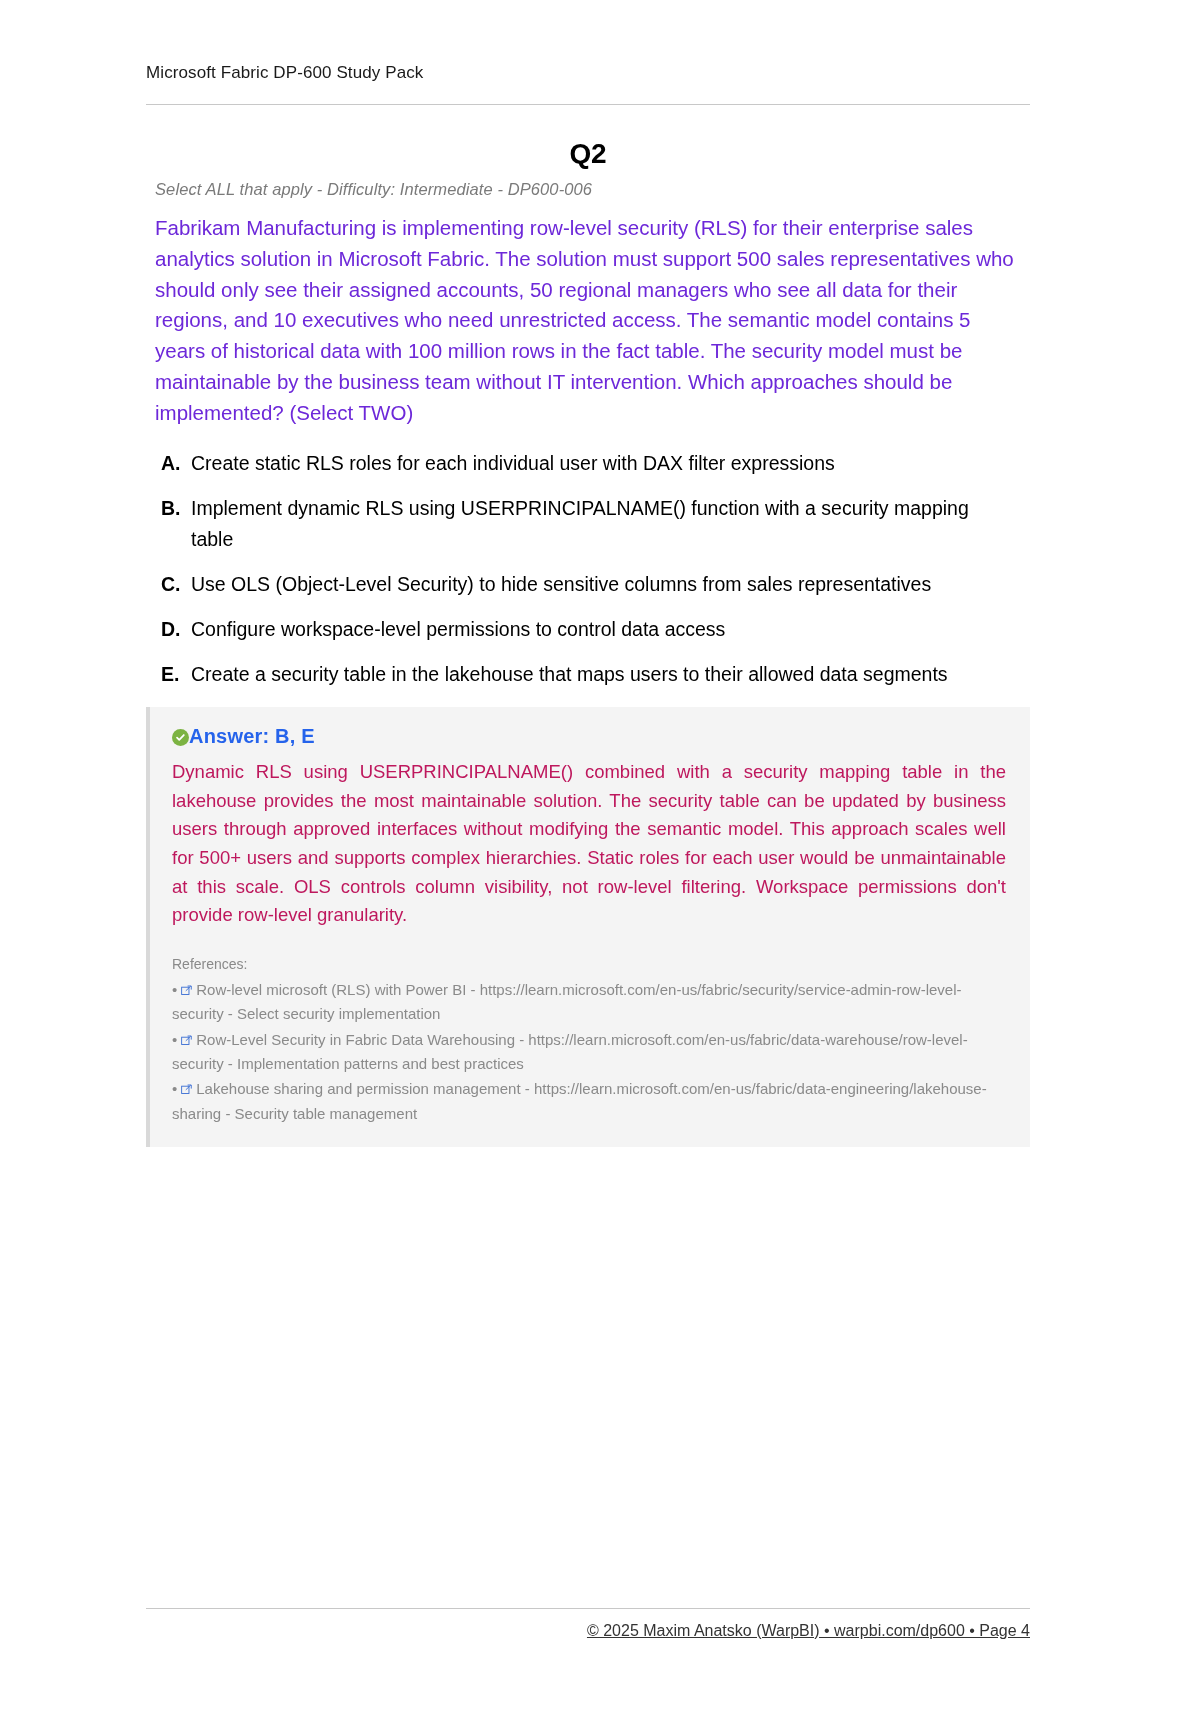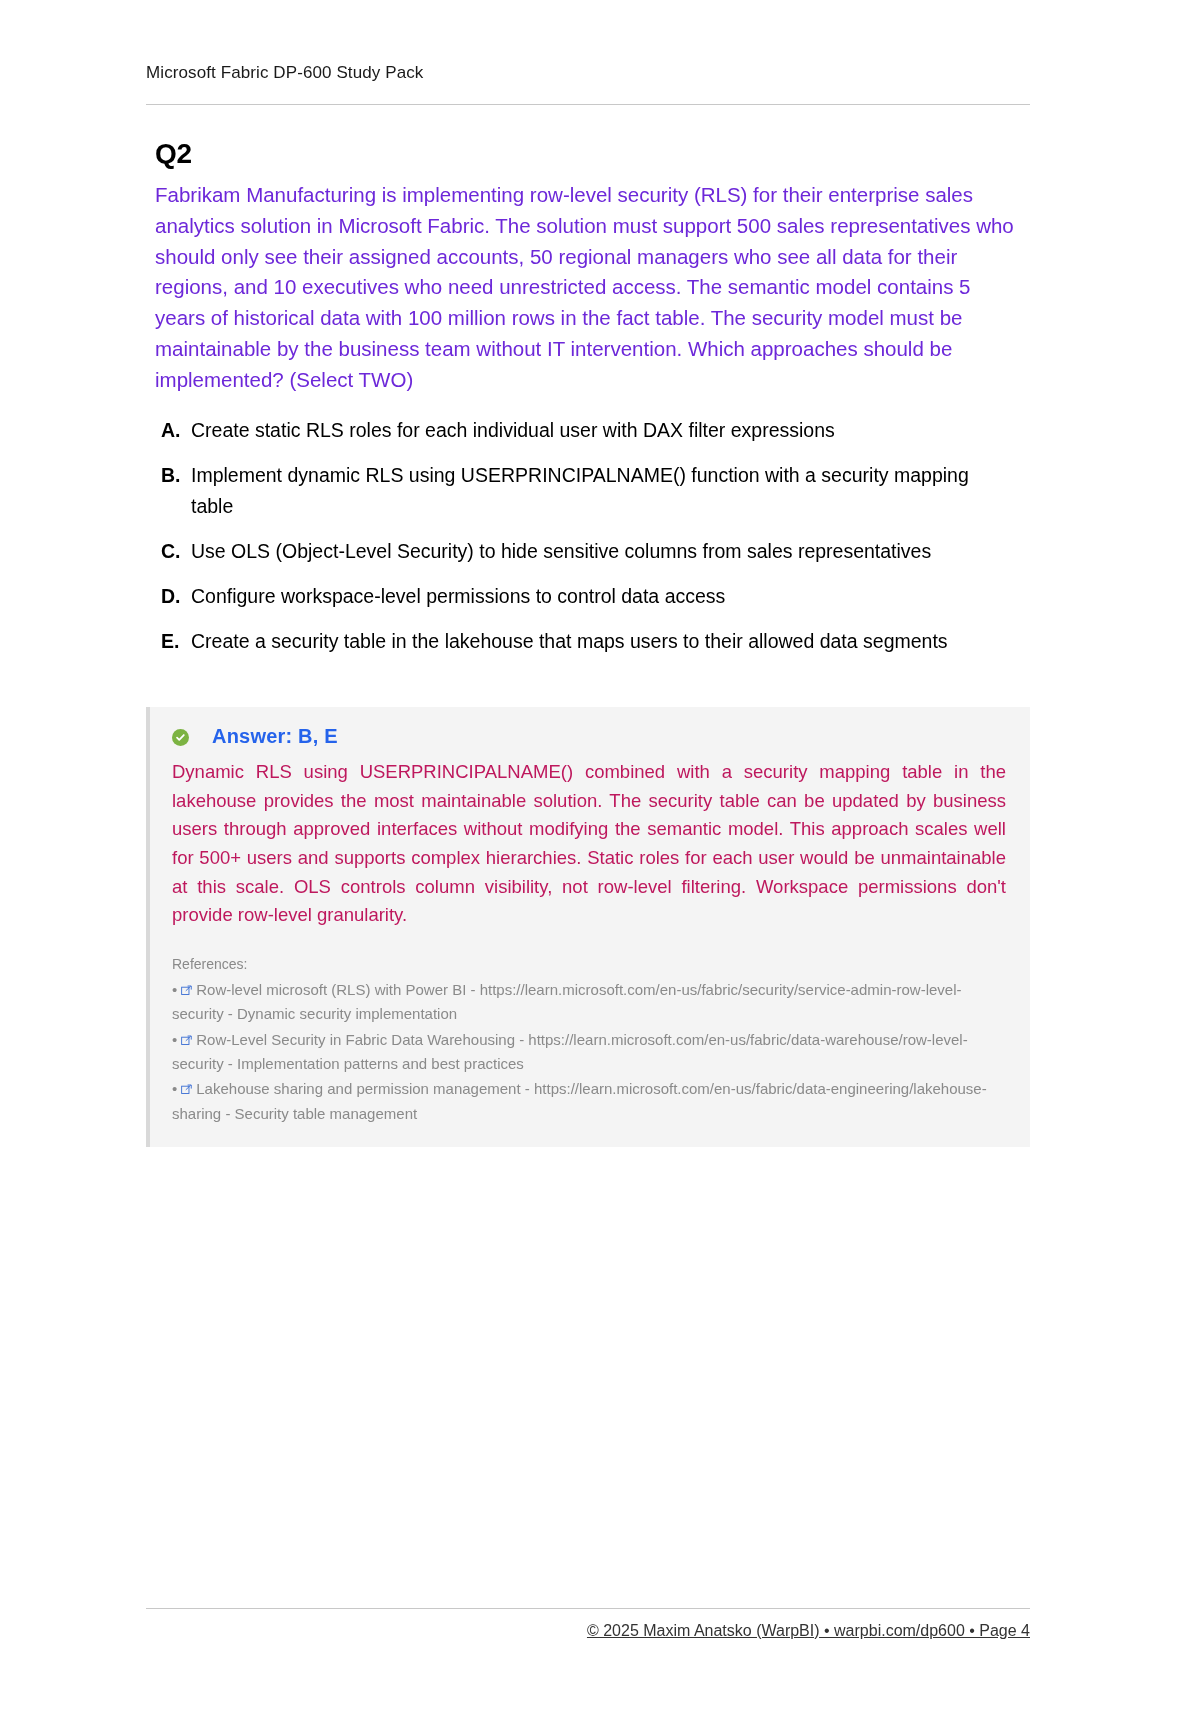--- a/index.html
+++ b/index.html
@@ -51,20 +51,21 @@
     left: 122px;
     top: 138px;
     width: 866px;
   }
   .q-number {
     font-size: 28px;
     font-weight: bold;
     color: #000;
     margin: 0 0 10px 0;
     letter-spacing: -0.2px;
+    text-align: center;
   }
   .q-meta {
     font-size: 16.5px;
     font-style: italic;
     color: #7a7a7a;
     margin: 0 0 14px 0;
     letter-spacing: 0.1px;
   }
   .q-body {
     font-size: 20.5px;
@@ -104,21 +105,21 @@
     left: 113px;
     top: 707px;
     width: 884px;
     background: #f4f4f4;
     border-left: 4px solid #d9d9d9;
     padding: 18px 24px 20px 22px;
   }
   .answer-head {
     display: flex;
     align-items: center;
-    gap: 23px;
+    gap: 0;
     margin-bottom: 10px;
   }
   .check-icon {
     width: 17px;
     height: 17px;
     border-radius: 50%;
     background: #7cb342;
     display: inline-flex;
     align-items: center;
     justify-content: center;
@@ -187,20 +188,21 @@
 
 <div class="page">
 
   <div class="header">
     <div class="header-title">Microsoft Fabric DP-600 Study Pack</div>
   </div>
   <div class="header-rule"></div>
 
   <div class="content">
     <div class="q-number">Q2</div>
+    <div class="q-meta">Select ALL that apply - Difficulty: Intermediate - DP600-006</div>
     <div class="q-body">Fabrikam Manufacturing is implementing row-level security (RLS) for their enterprise sales analytics solution in Microsoft Fabric. The solution must support 500 sales representatives who should only see their assigned accounts, 50 regional managers who see all data for their regions, and 10 executives who need unrestricted access. The semantic model contains 5 years of historical data with 100 million rows in the fact table. The security model must be maintainable by the business team without IT intervention. Which approaches should be implemented? (Select TWO)</div>
 
     <ul class="options">
       <li class="option">
         <span class="option-letter">A.</span>
         <span class="option-text">Create static RLS roles for each individual user with DAX filter expressions</span>
       </li>
       <li class="option">
         <span class="option-letter">B.</span>
         <span class="option-text">Implement dynamic RLS using USERPRINCIPALNAME() function with a security mapping table</span>
@@ -234,21 +236,21 @@
 
     <div class="refs-title">References:</div>
 
     <div class="ref-item">
       <span class="ref-bullet">•</span><span class="link-icon"><svg width="11" height="11" viewBox="0 0 12 12" aria-hidden="true">
             <rect x="0.7" y="2.4" width="8" height="8" fill="none" stroke="#3b6fd4" stroke-width="1"></rect>
             <path d="M5.2 6.4 L10.6 1.2" fill="none" stroke="#3b6fd4" stroke-width="1"></path>
             <path d="M7.2 1.1 L11.2 1.1 L11.2 5" fill="none" stroke="#3b6fd4" stroke-width="1"></path>
           </svg></span><span>Row-level microsoft (RLS) with Power BI -</span>
       <span>https://learn.microsoft.com/en-us/fabric/security/service-admin-row-level-security</span>
-      <span>- Dynamic security implementation</span>
+      <span>- Select security implementation</span>
     </div>
 
     <div class="ref-item">
       <span class="ref-bullet">•</span><span class="link-icon"><svg width="11" height="11" viewBox="0 0 12 12" aria-hidden="true">
             <rect x="0.7" y="2.4" width="8" height="8" fill="none" stroke="#3b6fd4" stroke-width="1"></rect>
             <path d="M5.2 6.4 L10.6 1.2" fill="none" stroke="#3b6fd4" stroke-width="1"></path>
             <path d="M7.2 1.1 L11.2 1.1 L11.2 5" fill="none" stroke="#3b6fd4" stroke-width="1"></path>
           </svg></span><span>Row-Level Security in Fabric Data Warehousing -</span>
       <span>https://learn.microsoft.com/en-us/fabric/data-warehouse/row-level-security</span>
       <span>- Implementation patterns and best practices</span>

